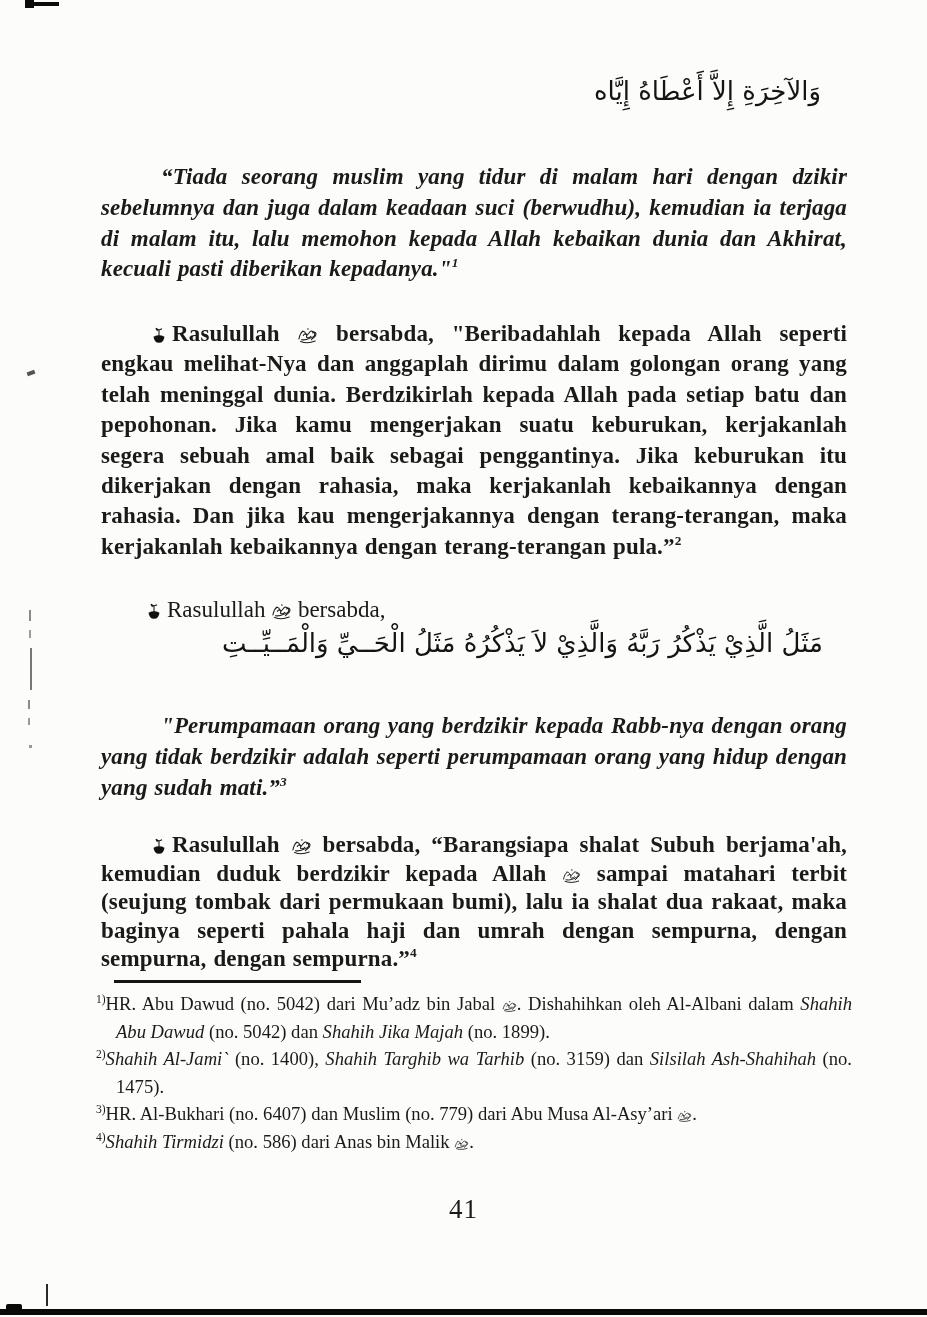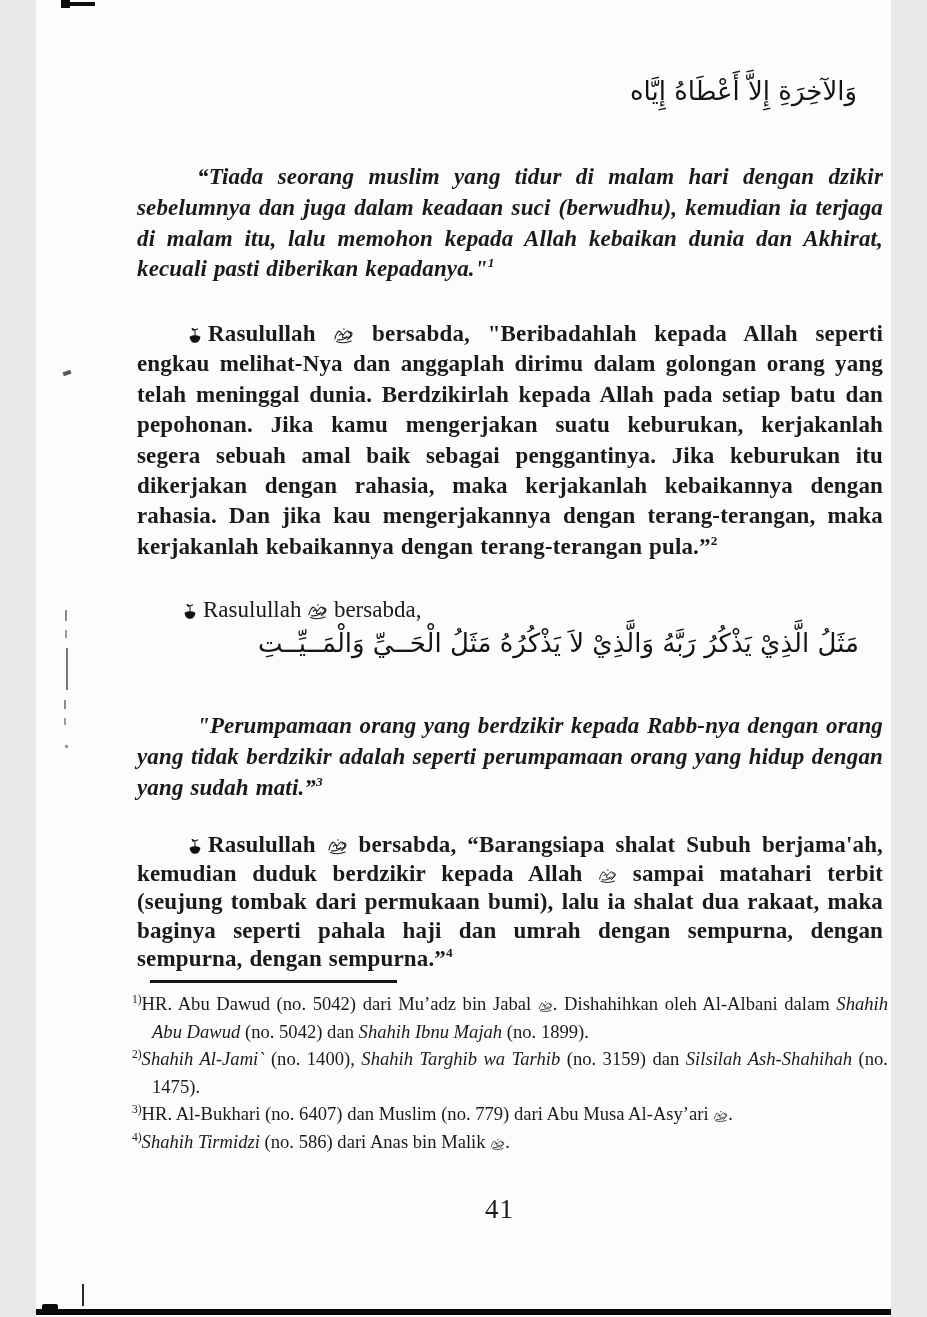--- a/index.html
+++ b/index.html
@@ -1,17 +1,17 @@
 <!DOCTYPE html>
 <html><head>
 <meta charset="utf-8">
 <style>
   html,body{margin:0;padding:0;background:#e8e8e6;}
   .page{
-    position:relative;width:855px;height:1317px;margin:0 auto;
+    position:relative;width:927px;height:1317px;margin:0 auto;
     background:#fcfcfa;color:#1a1a1a;overflow:hidden;
     font-family:"Liberation Serif", serif;
   }
   .abs{position:absolute;}
   .arabic{
     font-family:"DejaVu Sans", sans-serif;
     direction:rtl;text-align:right;color:#141414;
   }
   .arabic1{top:76px;left:100px;width:745px;font-size:26px;padding-right:24px;box-sizing:border-box;}
   .arabic2{top:628px;left:100px;width:733px;font-size:26px;padding-right:10px;box-sizing:border-box;}
@@ -105,21 +105,21 @@
         <use href="#g-seal" xlink:href="#g-seal"></use>
       </svg><span> bersabda, “Barangsiapa shalat Subuh berjama'ah, kemudian duduk berdzikir kepada Allah </span><svg class="seal" width="19" height="17" viewBox="0 0 24 21">
         <use href="#g-seal" xlink:href="#g-seal"></use>
       </svg><span> sampai matahari terbit (seujung tombak dari permukaan bumi), lalu ia shalat dua rakaat, maka baginya seperti pahala haji dan umrah dengan sempurna, dengan sempurna, dengan sempurna.”</span><sup class="fnref">4</sup></p>
 
   <div class="abs fn-rule"></div>
 
   <div class="abs footnotes">
     <div class="fn"><sup>1)</sup><span>HR. Abu Dawud (no. 5042) dari Mu’adz bin Jabal </span><svg class="seal" width="15" height="14" viewBox="0 0 24 21">
           <use href="#g-seal" xlink:href="#g-seal"></use>
-        </svg><span>. Dishahihkan oleh Al-Albani dalam </span><span class="ital">Shahih Abu Dawud</span><span> (no. 5042) dan </span><span class="ital">Shahih Ibnu Majah</span><span> (no. 1899).</span></div>
+        </svg><span>. Dishahihkan oleh Al-Albani dalam </span><span class="ital">Shahih Abu Dawud</span><span> (no. 5042) dan </span><span class="ital">Shahih Jika Majah</span><span> (no. 1899).</span></div>
 
     <div class="fn"><sup>2)</sup><span class="ital">Shahih Al-Jami`</span><span> (no. 1400), </span><span class="ital">Shahih Targhib wa Tarhib</span><span> (no. 3159) dan </span><span class="ital">Silsilah Ash-Shahihah</span><span> (no. 1475).</span></div>
 
     <div class="fn"><sup>3)</sup><span>HR. Al-Bukhari (no. 6407) dan Muslim (no. 779) dari Abu Musa Al-Asy’ari </span><svg class="seal" width="15" height="14" viewBox="0 0 24 21">
           <use href="#g-seal" xlink:href="#g-seal"></use>
         </svg><span>.</span></div>
 
     <div class="fn"><sup>4)</sup><span class="ital">Shahih Tirmidzi</span><span> (no. 586) dari Anas bin Malik </span><svg class="seal" width="15" height="14" viewBox="0 0 24 21">
           <use href="#g-seal" xlink:href="#g-seal"></use>
         </svg><span>.</span></div>

